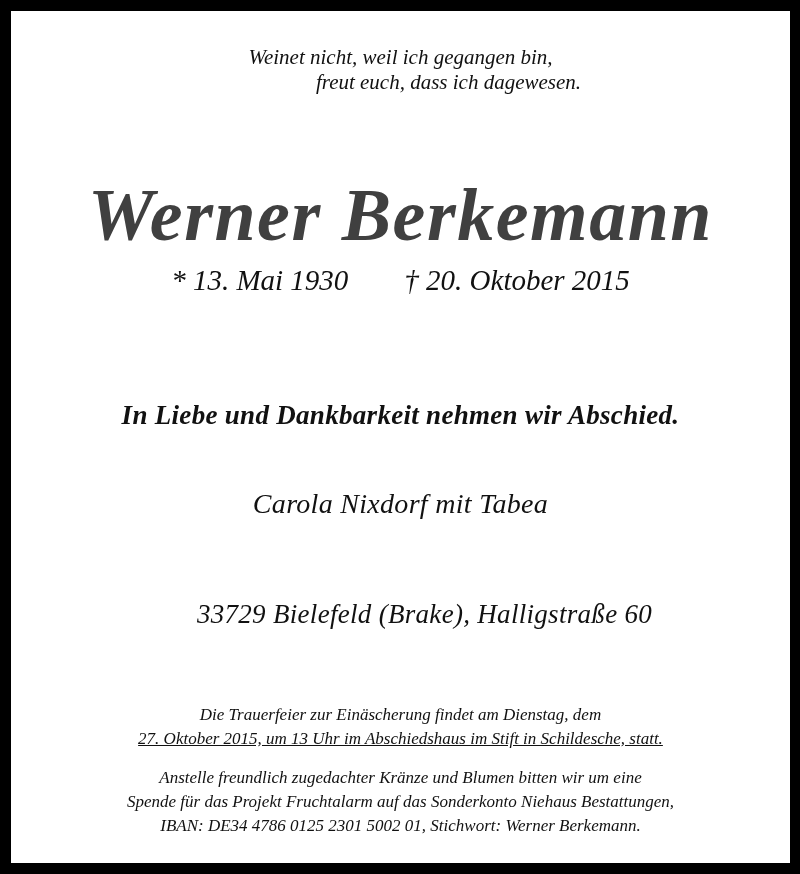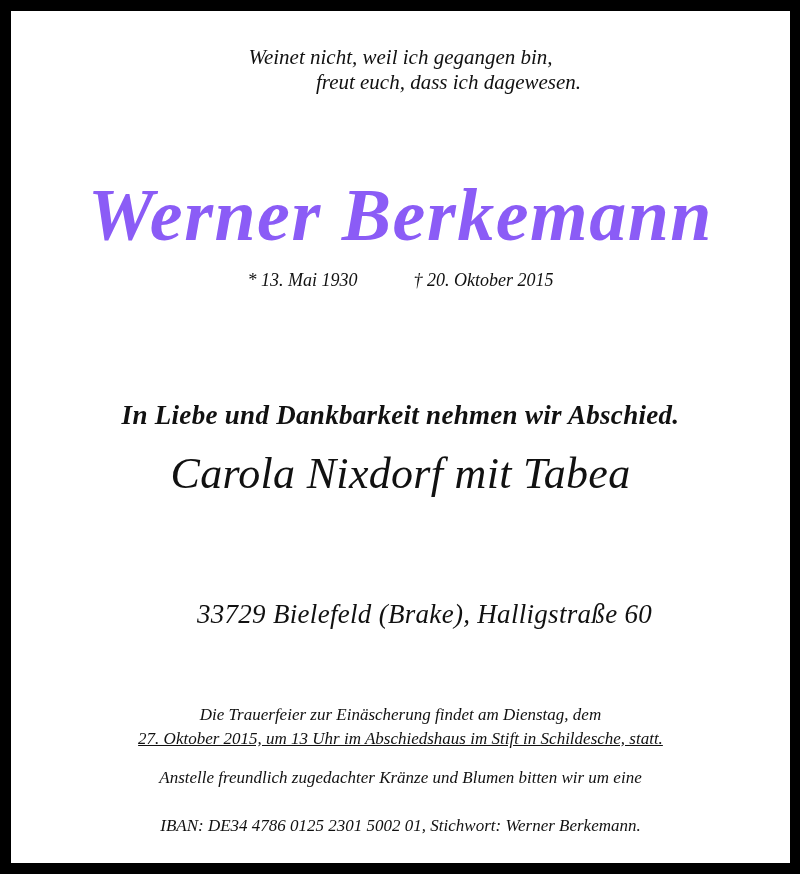--- a/index.html
+++ b/index.html
@@ -37,39 +37,40 @@
       margin: 0;
     }
     .quote {
       font-size: 21px;
       line-height: 25px;
     }
     .name {
       font-size: 74px;
       line-height: 80px;
       letter-spacing: 1.5px;
-      color: #8b5cf6;
+      color: #404040;
     }
     .dates {
-      font-size: 18px;
+      font-size: 29px;
       line-height: 30px;
     }
     .dates span.sep {
       display: inline-block;
       width: 56px;
     }
     .farewell {
       font-size: 27px;
       line-height: 30px;
       letter-spacing: 0.3px;
     }
     .mourners {
-      font-size: 44px;
+      font-size: 28px;
       line-height: 40px;
       letter-spacing: 0.3px;
+      margin-top: 30px;
     }
     .address {
       font-size: 27px;
       line-height: 30px;
       letter-spacing: 0.3px;
     }
     .small {
       font-size: 17px;
       line-height: 24px;
       margin-top: 22px;
@@ -93,16 +94,17 @@
     <p class="line farewell" style="top:389px;font-weight:bold;">In Liebe und Dankbarkeit nehmen wir Abschied.</p>
 
     <p class="line mourners" style="top:443px;">Carola Nixdorf mit Tabea</p>
 
     <p class="line address" style="top:588px;padding-left:24px;">33729 Bielefeld (Brake), Halligstraße 60</p>
 
     <p class="line small" style="top:670px;">Die Trauerfeier zur Einäscherung findet am Dienstag, dem</p>
     <p class="line small" style="top:694px;text-decoration:underline;">27. Oktober 2015, um 13 Uhr im Abschiedshaus im Stift in Schildesche, statt.</p>
 
     <p class="line small" style="top:733px;">Anstelle freundlich zugedachter Kränze und Blumen bitten wir um eine</p>
+    <p class="line small" style="top:757px;">Spende für das Projekt Fruchtalarm auf das Sonderkonto Niehaus Bestattungen,</p>
     <p class="line small" style="top:781px;">IBAN: DE34 4786 0125 2301 5002 01, Stichwort: Werner Berkemann.</p>
 
   </div>
 </div>
 
 </body></html>

